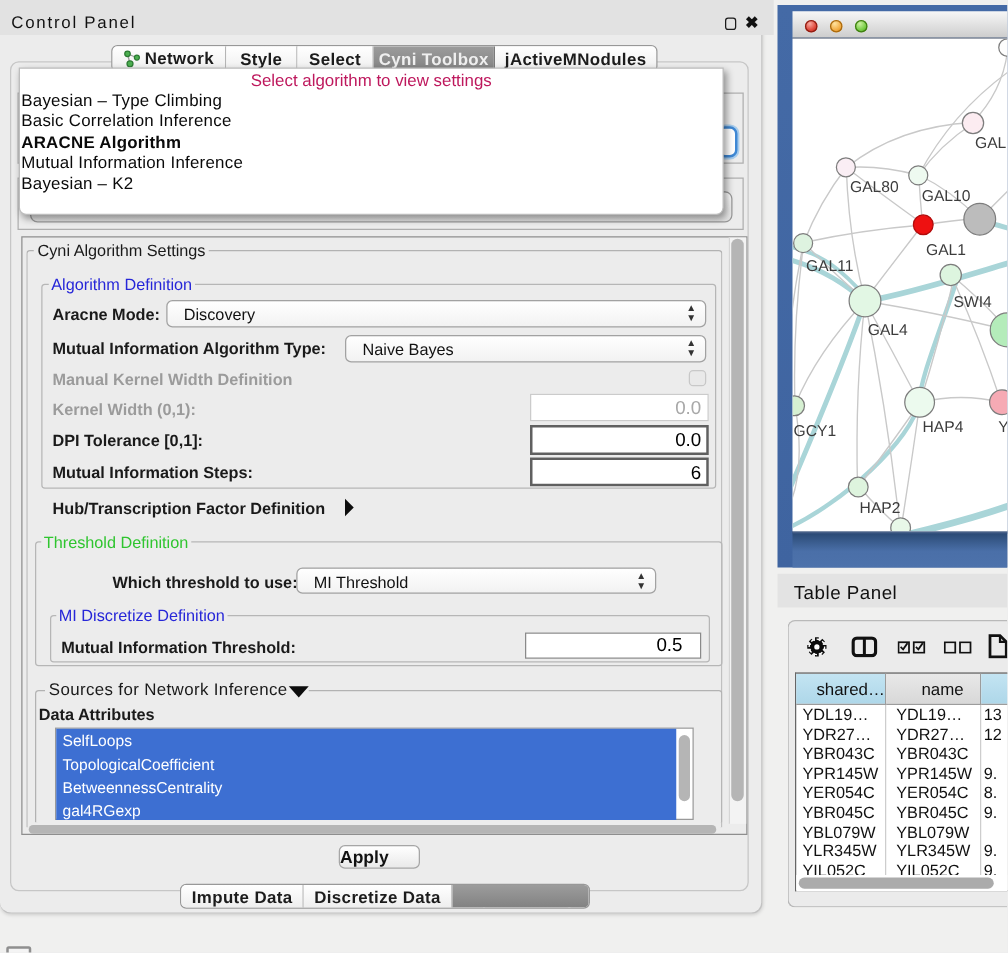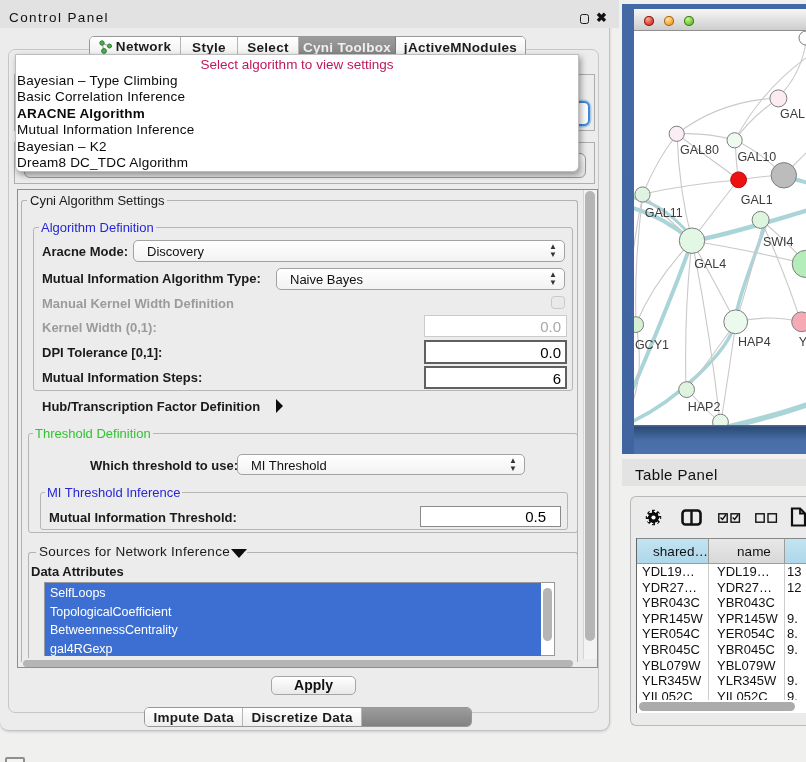--- a/index.html
+++ b/index.html
@@ -31,22 +31,22 @@
 .lbl.dis { color:#9b9b9b; }
 .combo { position:absolute; border:1px solid #a2a2a2; border-radius:5px;
   background:linear-gradient(#ffffff,#f2f2f2); font-size:13px; color:#111; }
 .combo em { font-style:normal; position:absolute; left:13px; top:3px; }
 .combo .arr { position:absolute; right:7px; top:2px; font-size:8px; line-height:8px; color:#333; letter-spacing:0; text-align:center; }
 .tfield { position:absolute; background:#fff; font-size:15px; text-align:right; }
 
 .sbv { position:absolute; background:#b5b5b5; border-radius:5px; width:10px; }
 .sbh { position:absolute; background:#b5b5b5; border-radius:5px; height:7px; }
 
-#applyBtn { left:271px; top:676px; width:85px; height:19px; border:1px solid #a6a6a6; border-radius:5px;
-  background:linear-gradient(#ffffff,#e9e9e9); text-align:center; font-size:14px; font-weight:bold; color:#111; line-height:17px; }
+#applyBtn { left:271px; top:676px; width:65px; height:19px; border:1px solid #a6a6a6; border-radius:5px;
+  background:linear-gradient(#ffffff,#e9e9e9); font-size:14px; font-weight:bold; color:#111; line-height:17px; }
 
 .seg { position:absolute; display:flex; border:1px solid #989898; border-radius:5px; overflow:hidden;
   background:#fdfdfd; }
 .seg div { font-size:13.5px; font-weight:bold; letter-spacing:0.3px; color:#1c1c1c; text-align:center;
   background:linear-gradient(#ffffff,#eeeeee); border-right:1px solid #b5b5b5; }
 .seg div:last-child { border-right:none; }
 .seg div.sel { background:linear-gradient(#9c9c9c,#828282); color:#efefef; border-right-color:#7a7a7a; }
 
 #popup { left:15px; top:54px; width:564px; height:118px; background:#ffffff;
   border:1px solid #bdbdbd; border-radius:0 0 6px 6px; box-shadow:2px 3px 6px rgba(0,0,0,0.38); z-index:50; }
@@ -133,21 +133,21 @@
 
   <div class="gb" style="left:28px; top:433px; width:550px; height:100px; border-color:#b6b6b6;">
       <span style="left:4px; color:#2fc52f;">Threshold Definition</span>
     </div>
   <div class="lbl" style="left:90px; top:458px;">Which threshold to use:</div>
   <div class="combo" style="left:237px; top:454px; width:288px; height:21px;">
       <em>MI Threshold</em>
       <div class="arr">▲<br>▼</div>
     </div>
   <div class="gb" style="left:40px; top:492px; width:528px; height:38px; border-color:#b6b6b6;">
-      <span style="left:4px; color:#2626d8;">MI Threshold Inference</span>
+      <span style="left:4px; color:#2626d8;">MI Discretize Definition</span>
     </div>
   <div class="lbl" style="left:49px; top:510px;">Mutual Information Threshold:</div>
   <div class="tfield" style="left:420px; top:506px; width:141px; height:21px; border:1px solid #8a8a8a; color:#000; padding:1px 14px 0 0;">0.5</div>
 
   <div class="abs" style="left:28px; top:552px; width:550px; height:106px; border:1px solid #b2b2b2; border-bottom:none; border-radius:3px 3px 0 0;"></div>
   <span class="abs" style="left:36px; top:544px; background:#ececec; font-size:13.5px; letter-spacing:0.3px; color:#1a1a1a; padding:0 3px;">Sources for Network Inference</span>
   <div class="abs" style="left:231px; top:549px; width:0; height:0; border-top:9px solid #0d0d0d; border-left:8.5px solid transparent; border-right:8.5px solid transparent; background:#ececec;"></div>
   <div class="lbl" style="left:31px; top:564px;">Data Attributes</div>
 
   <div class="abs" style="left:44px; top:582px; width:511px; height:74px; border:1px solid #999; background:#fff;"></div>
@@ -166,21 +166,20 @@
   <div class="sel" style="width:110px; padding-top:16px;">Infer Network</div>
 </div>
 
 <div class="abs" id="popup">
   <div class="ph">Select algorithm to view settings</div>
   <div class="it" style="top:18px;">Bayesian – Type Climbing</div>
   <div class="it" style="top:34.4px;">Basic Correlation Inference</div>
   <div class="it" style="top:50.8px; font-weight:bold;">ARACNE Algorithm</div>
   <div class="it" style="top:67.2px;">Mutual Information Inference</div>
   <div class="it" style="top:83.6px;">Bayesian – K2</div>
-  <div class="it" style="top:100px;">Dream8 DC_TDC Algorithm</div>
 </div>
 
 <div class="abs" id="netwin"></div>
 <div class="abs" id="netblue"></div>
 <div class="abs" id="nettitle"></div>
 <div class="abs tl" style="left:644px; background:radial-gradient(circle at 38% 30%, #f9a9a0, #dd4538 55%, #b02318); box-shadow:inset 0 0 0 1px #8f1d12;"></div>
 <div class="abs tl" style="left:664px; background:radial-gradient(circle at 38% 30%, #ffe3a0, #f2ab41 55%, #c77f14); box-shadow:inset 0 0 0 1px #a96a10;"></div>
 <div class="abs tl" style="left:684px; background:radial-gradient(circle at 38% 30%, #ccf0a0, #74cc42 55%, #4a8d18); box-shadow:inset 0 0 0 1px #3f7d11;"></div>
 <div class="abs" style="left:634px; top:424px; width:172px; height:3px; background:linear-gradient(#6b7d99,#33507e);"></div>
 <div class="abs" id="netcanvas">

